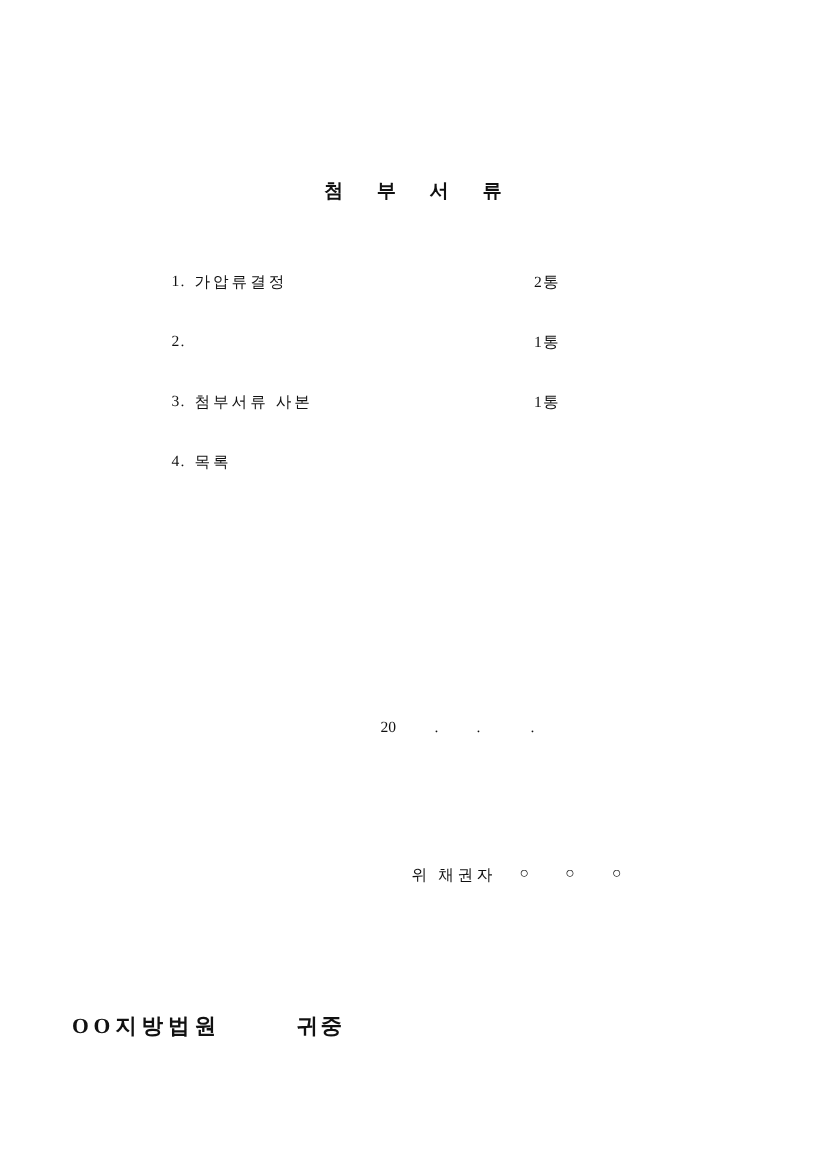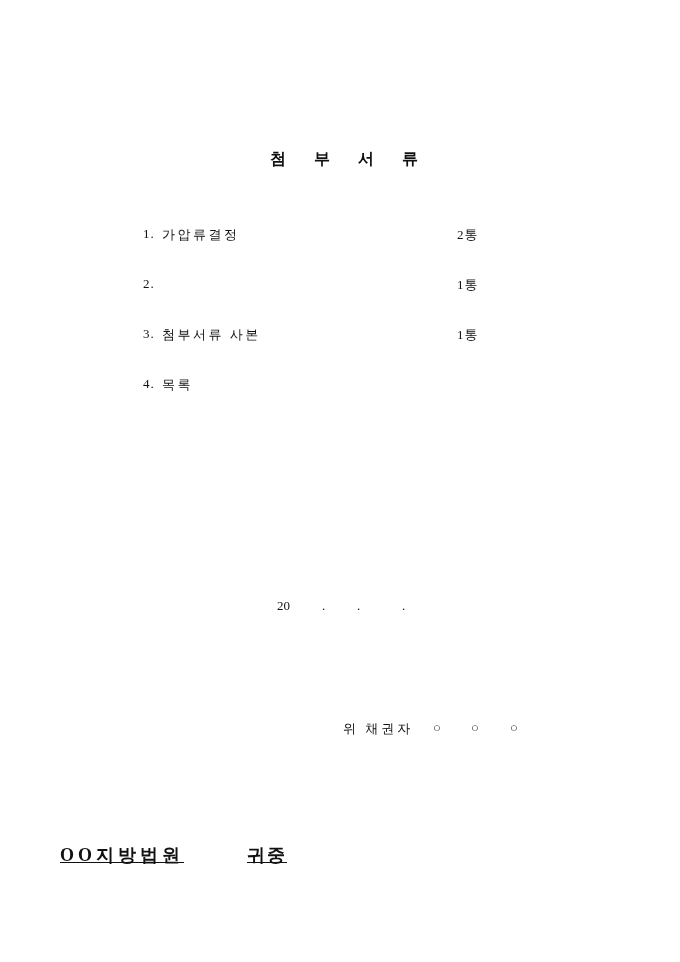--- a/index.html
+++ b/index.html
@@ -31,34 +31,34 @@
   }
   .att-row {
     position: absolute;
     left: 0;
     width: 680px;
     height: 18px;
     font-size: 13px;
   }
   .att-row .no    { position: absolute; left: 143px; letter-spacing: 1px; }
   .att-row .name  { position: absolute; left: 162px; letter-spacing: 2.5px; white-space: nowrap; }
-  .att-row .count { position: absolute; left: 457px; letter-spacing: 1px; }
+  .att-row .count { position: absolute; left: 445px; letter-spacing: 1px; }
   .att-row-1 { top: 226px; }
   .att-row-2 { top: 276px; }
   .att-row-3 { top: 326px; }
   .att-row-4 { top: 376px; }
   .date-line {
     position: absolute;
     top: 598px;
     left: 0;
     width: 680px;
     height: 16px;
     font-size: 13px;
   }
-  .date-line span { position: absolute; }
+  .date-line span { position: absolute; margin-left: 40px; }
   .d-year { left: 277px; }
   .d-dot1 { left: 322px; }
   .d-dot2 { left: 357px; }
   .d-dot3 { left: 402px; }
   .sig-line {
     position: absolute;
     top: 720px;
     left: 0;
     width: 680px;
     height: 18px;
@@ -71,21 +71,21 @@
   .sig-c3 { left: 510px; }
   .court-line {
     position: absolute;
     top: 843px;
     left: 0;
     width: 680px;
     height: 22px;
     font-size: 18px;
     font-weight: bold;
   }
-  .court-line span { position: absolute; text-decoration: underline; }
+  .court-line span { position: absolute; }
   .court-name { left: 60px; letter-spacing: 4px; white-space: nowrap; }
   .court-honorific { left: 247px; letter-spacing: 2px; }
 </style>
 </head>
 <body>
 
 <div class="page">
 
   <div class="doc-title">첨부서류</div>
 

